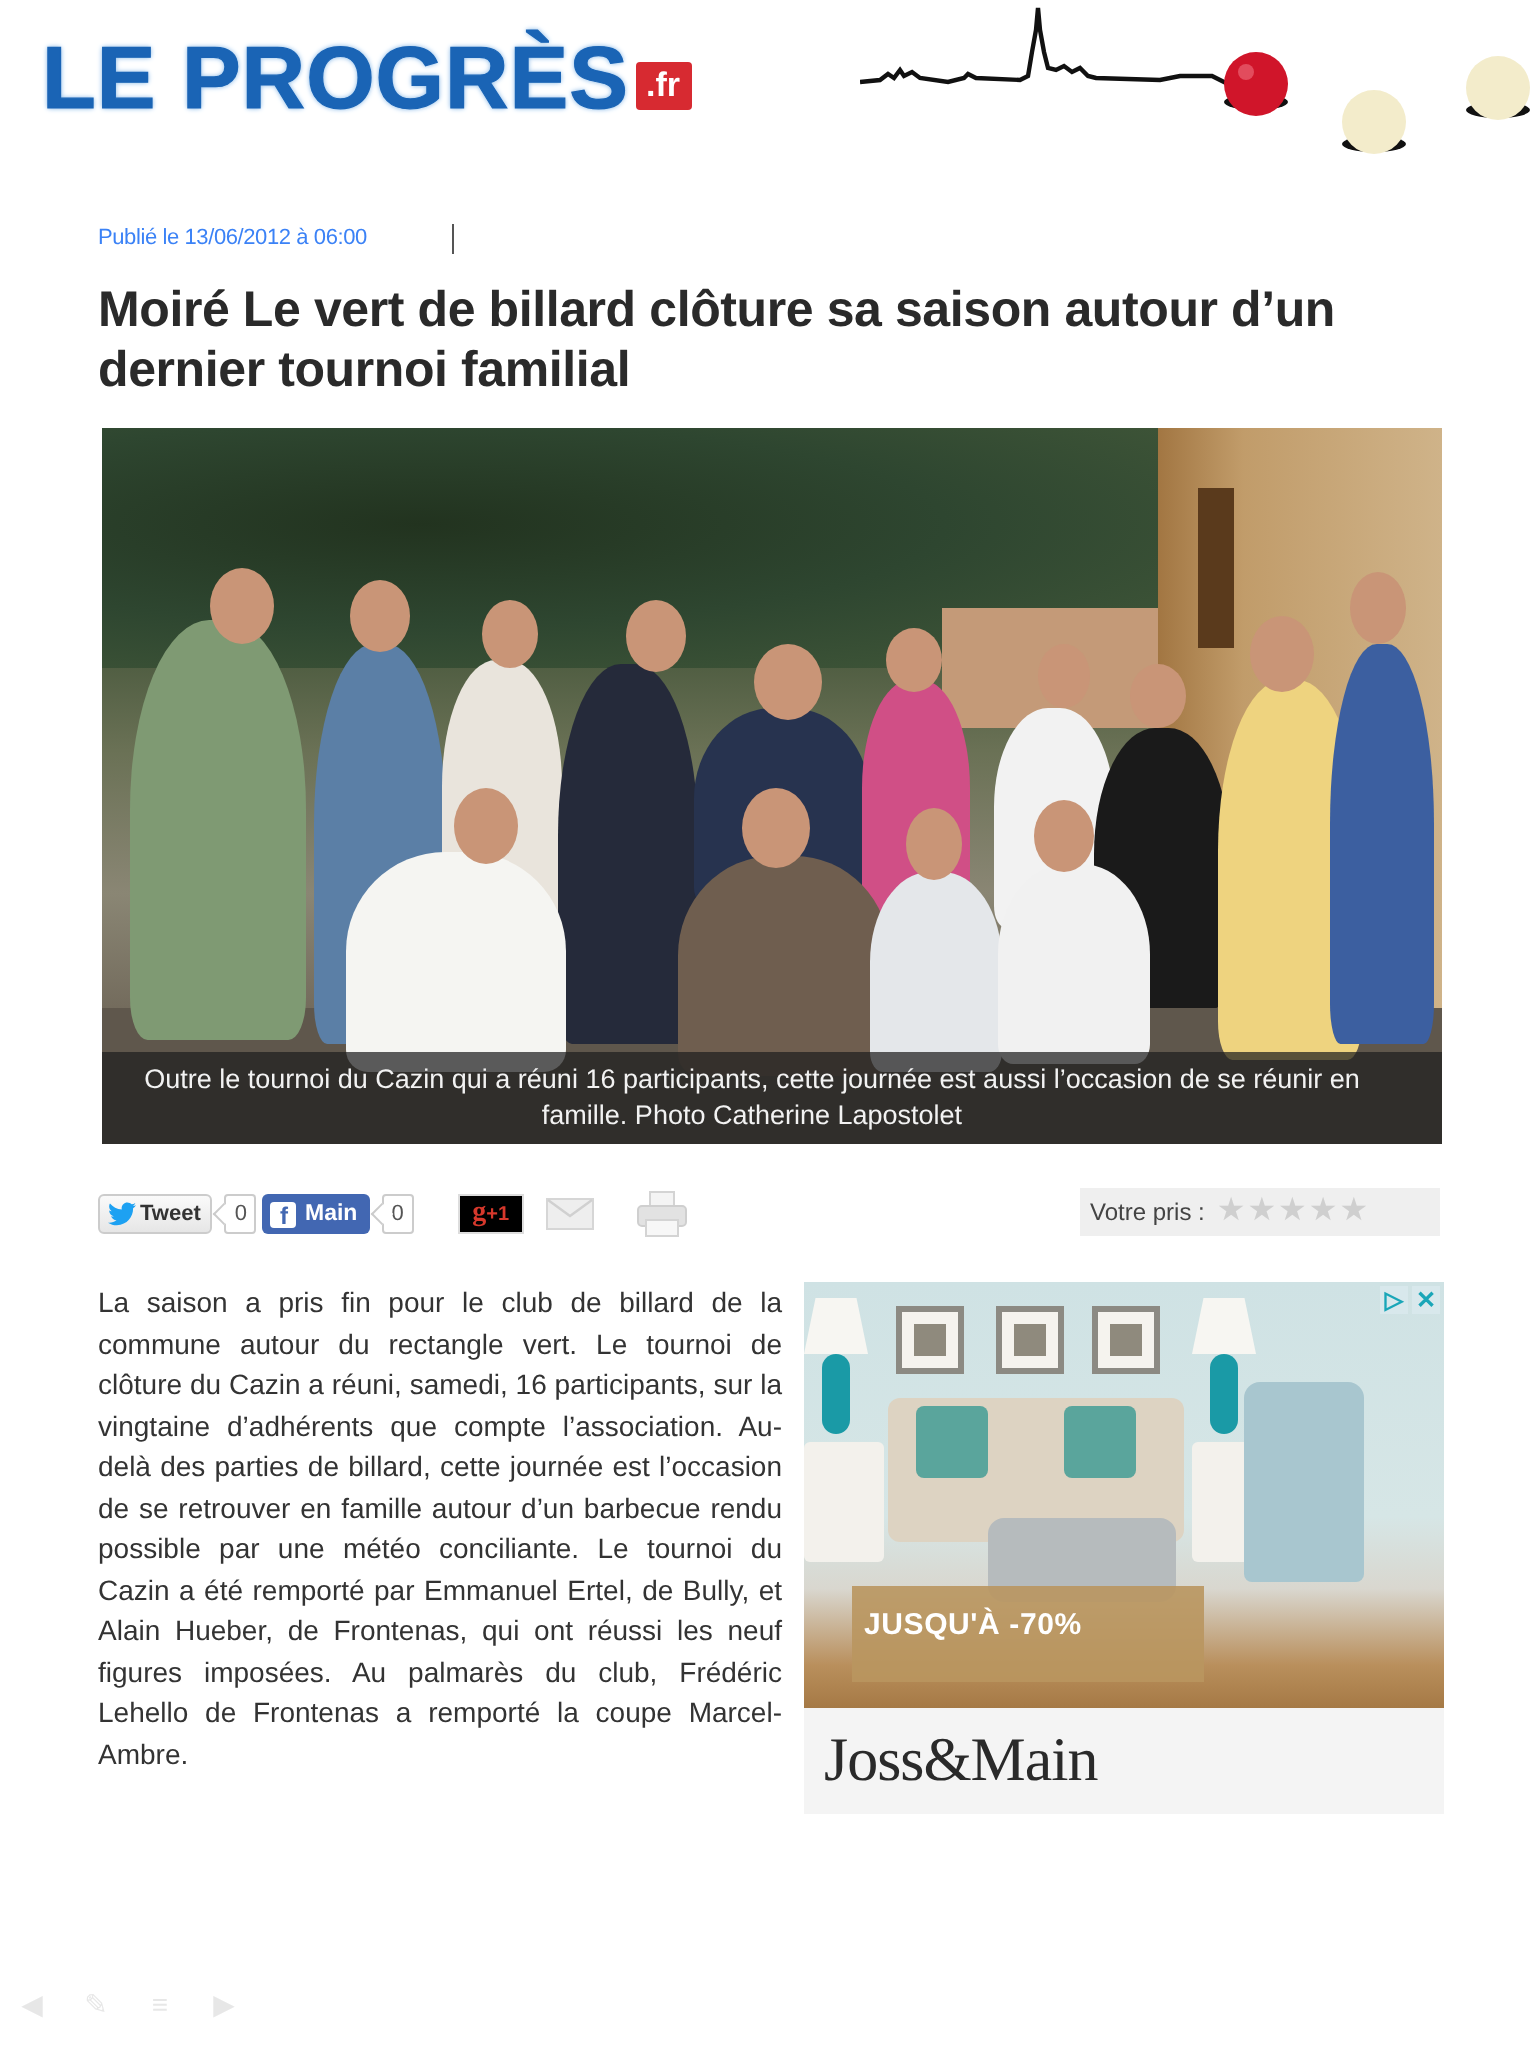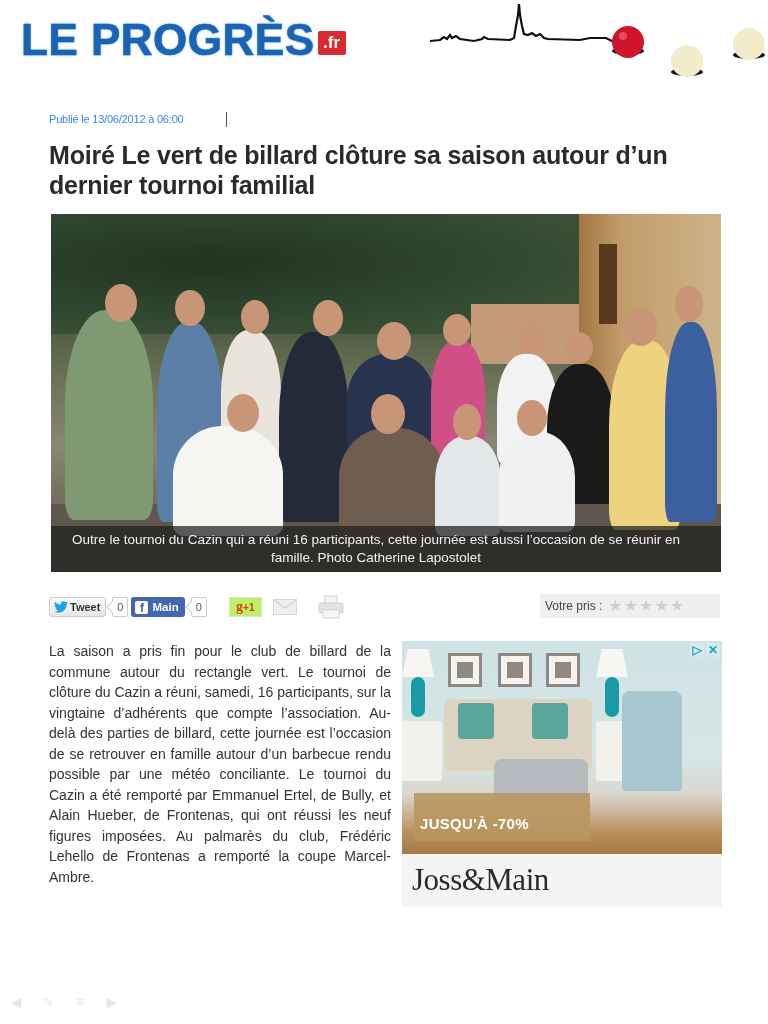--- a/index.html
+++ b/index.html
@@ -65,21 +65,21 @@
     content: ""; position: absolute; left: -5px; top: 5px; width: 7px; height: 7px; background: #fff;
     border-left: 1px solid #ccc; border-bottom: 1px solid #ccc; transform: rotate(45deg);
   }
   .btn-fb {
     margin-left: 3px; height: 20px; padding: 0 6px 0 4px; background: #4267b2; border-radius: 3px; color: #fff;
     font-size: 11.5px; font-weight: bold; display: flex; align-items: center; gap: 4px;
   }
   .fb-f { width: 13px; height: 13px; background: #fff; color: #4267b2; border-radius: 2px;
     font-size: 12px; line-height: 15px; text-align: center; font-weight: bold; }
   .btn-gplus {
-    margin-left: 22px; height: 20px; width: 33px; border: 1px solid #ddd; background: #bef264;
+    margin-left: 22px; height: 20px; width: 33px; border: 1px solid #ddd; background: #000000;
     color: #d6382c; font-family: "Liberation Serif", serif; font-size: 14px; line-height: 18px; text-align: center; font-weight: bold;
   }
   .btn-gplus small { font-size: 10px; font-family: "Liberation Sans", sans-serif; }
   .btn-mail { margin-left: 11px; width: 24px; height: 16px; }
   .btn-print { margin-left: 21px; width: 26px; height: 24px; }
 
   .vote {
     position: absolute; left: 540px; top: 594px; width: 180px; height: 24px; background: #efefef;
     display: flex; align-items: center; padding-left: 5px; font-size: 12px; color: #444;
   }
@@ -99,22 +99,22 @@
   .ad-frame::after { content: ""; position: absolute; left: 6px; top: 6px; width: 16px; height: 16px; background: #8f8a7d; }
   .ad-lamp-shade { position: absolute; width: 32px; height: 28px; background: #f7f6f2;
     clip-path: polygon(18% 0, 82% 0, 100% 100%, 0 100%); }
   .ad-lamp-base { position: absolute; width: 14px; height: 40px; background: #1a9aa6; border-radius: 7px; }
   .ad-sofa { position: absolute; left: 42px; top: 58px; width: 148px; height: 72px; background: #ddd3c2; border-radius: 6px; }
   .ad-pillow { position: absolute; top: 62px; width: 36px; height: 36px; background: #5aa59c; border-radius: 4px; }
   .ad-ottoman { position: absolute; left: 92px; top: 118px; width: 94px; height: 42px; background: #b6bbbd; border-radius: 8px; }
   .ad-chair { position: absolute; left: 220px; top: 50px; width: 60px; height: 100px; background: #a8c6cf; border-radius: 8px 8px 4px 4px; }
   .ad-table { position: absolute; top: 80px; width: 40px; height: 60px; background: #f3f1ec; border-radius: 3px; }
   .ad-promo {
-    position: absolute; left: 12px; top: 152px; width: 176px; height: 48px; background: rgba(185,150,95,0.9);
-    color: #fff; font-size: 15px; line-height: 22px; font-weight: bold; padding: 20px 0 0 6px; letter-spacing: 0.3px;
+    position: absolute; left: 24px; top: 152px; width: 176px; height: 48px; background: rgba(185,150,95,0.9);
+    color: #fff; font-size: 15px; line-height: 22px; font-weight: bold; padding: 9px 0 0 6px; letter-spacing: 0.3px;
   }
   .ad-footer { position: absolute; left: 0; top: 213px; width: 320px; height: 53px; background: #f4f4f4; }
   .ad-brand {
     position: absolute; left: 10px; top: 7px; font-family: "Liberation Serif", serif; font-size: 31px;
     line-height: 38px; color: #2a2a2a; letter-spacing: -0.5px;
   }
   .ad-cta {
     position: absolute; left: 187px; top: 5px; width: 127px; height: 43px; background: #4b3a7a; color: #fff;
     font-size: 17px; line-height: 43px; text-align: center; font-weight: bold; letter-spacing: 0.5px;
   }

